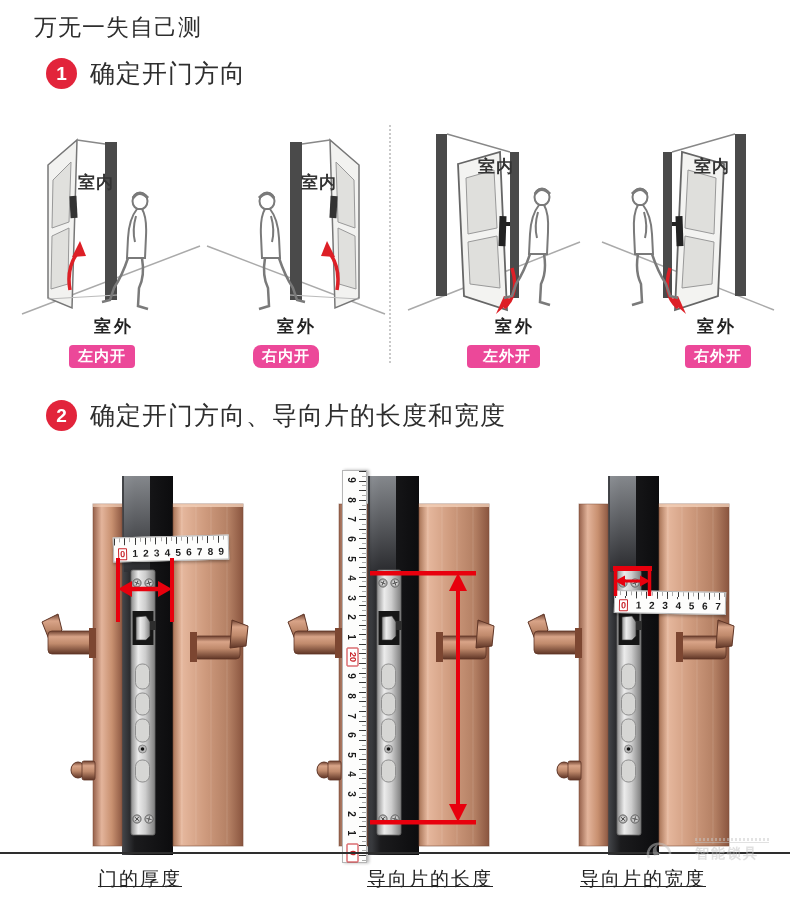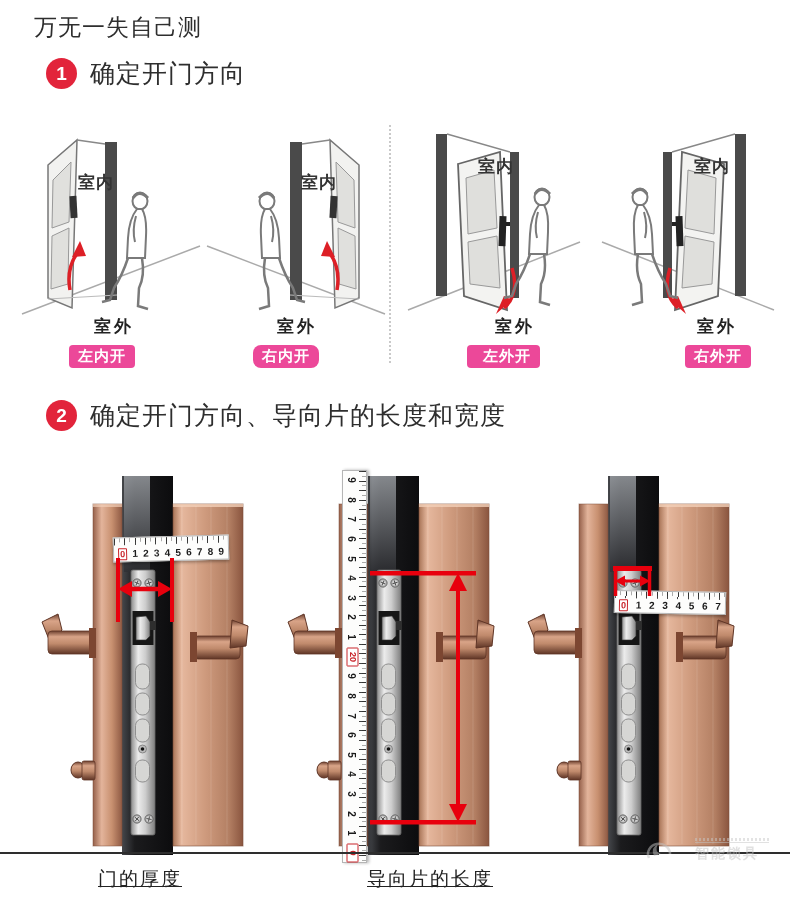--- a/index.html
+++ b/index.html
@@ -513,20 +513,21 @@
         <line x1="96" y1="111" x2="117" y2="111" stroke-width="3"></line>
         <polygon points="89,111 99,105.5 99,116.5" stroke="none"></polygon>
         <polygon points="124,111 114,105.5 114,116.5" stroke="none"></polygon>
       </g>
     </svg>
   </div>
 
   <div class="abs ground"></div>
   <div class="abs m-label ml1">门的厚度</div>
   <div class="abs m-label ml2">导向片的长度</div>
+  <div class="abs m-label ml3">导向片的宽度</div>
 
   <div class="abs watermark">
     <svg width="30" height="28" viewBox="0 0 30 28">
       <path d="M5,22 A11,10 0 1 1 26,18" fill="none" stroke="#c4c4c4" stroke-width="2.5"></path>
       <path d="M10,20 Q6,12 14,8 Q10,16 17,18 Z" fill="#c4c4c4"></path>
     </svg>
     <div class="wm-text-col">
       <div class="wm-line"></div>
       <span class="wm-cn">智能锁具</span>
     </div>

